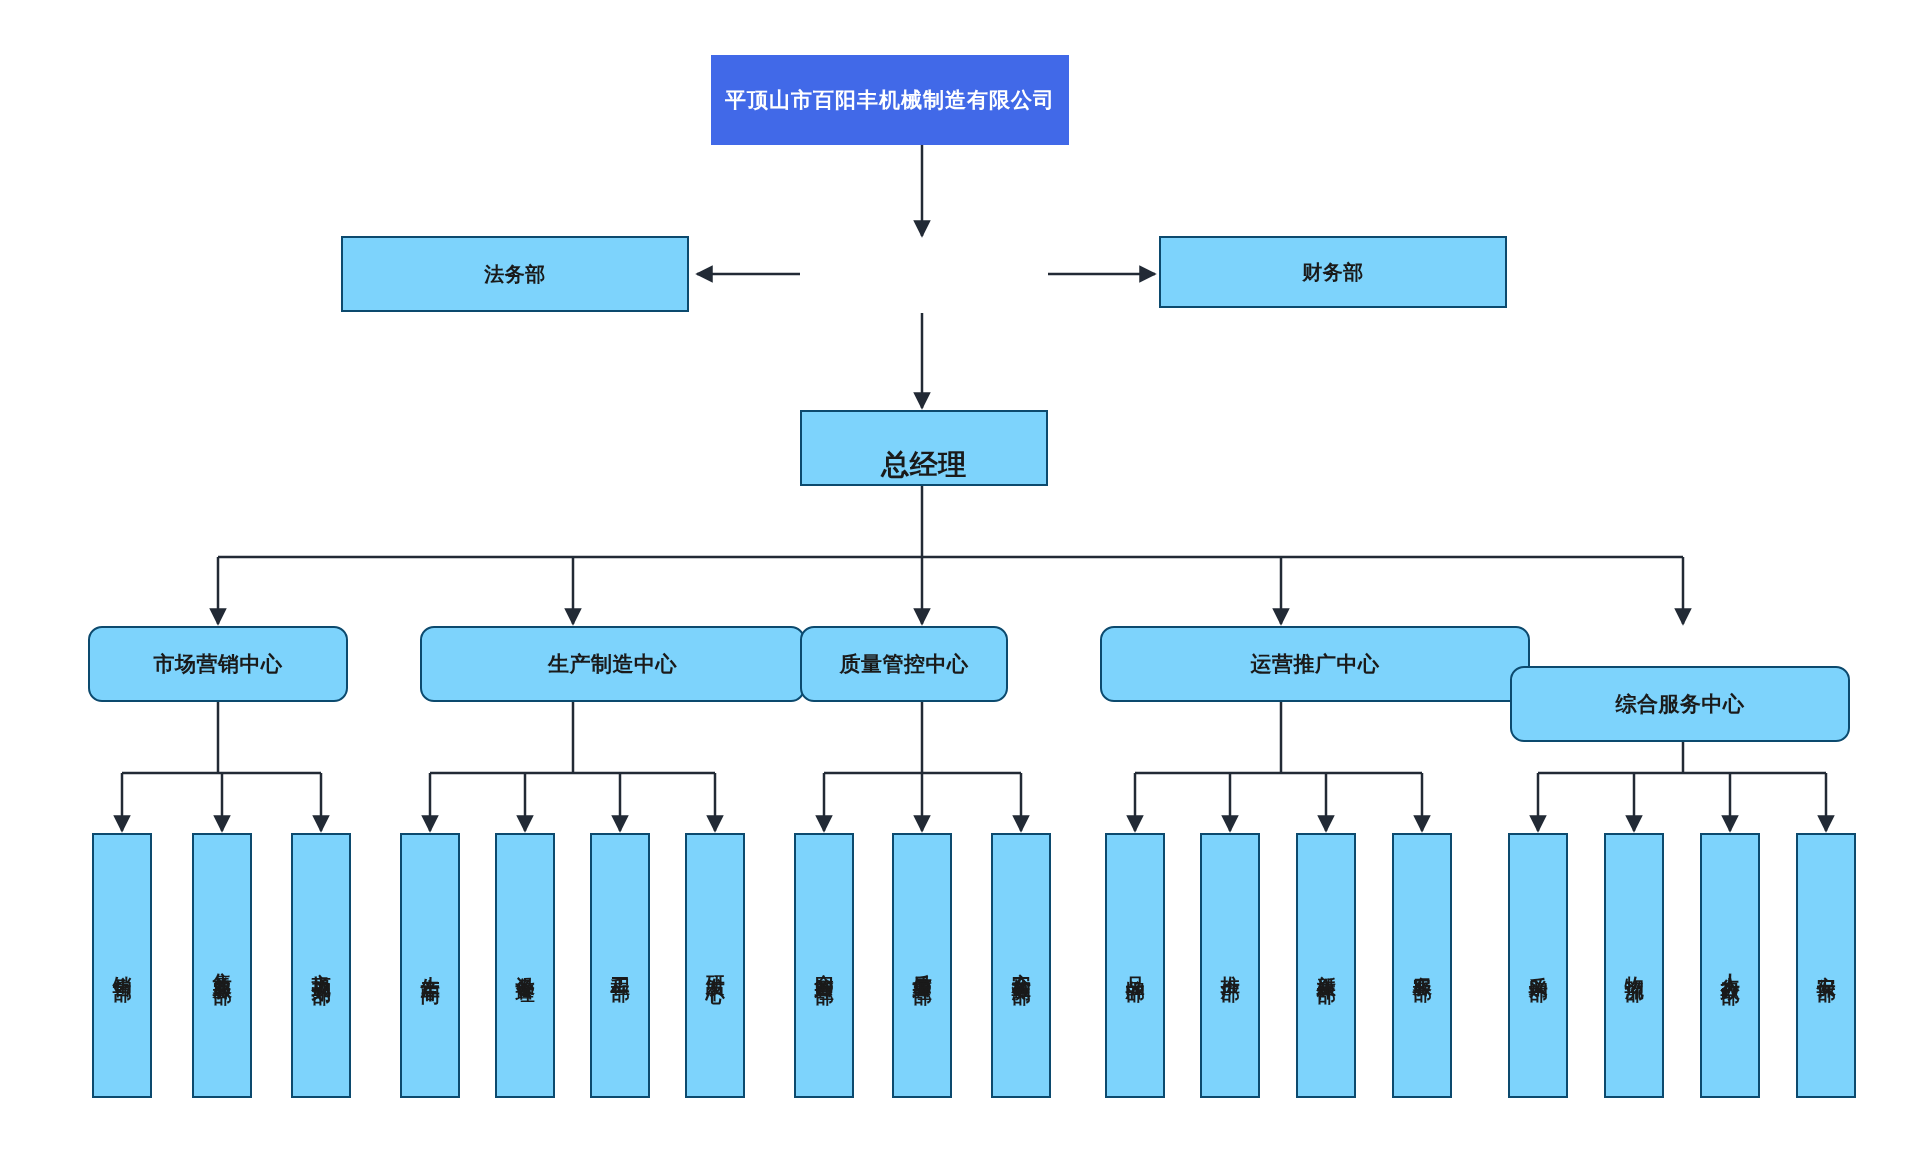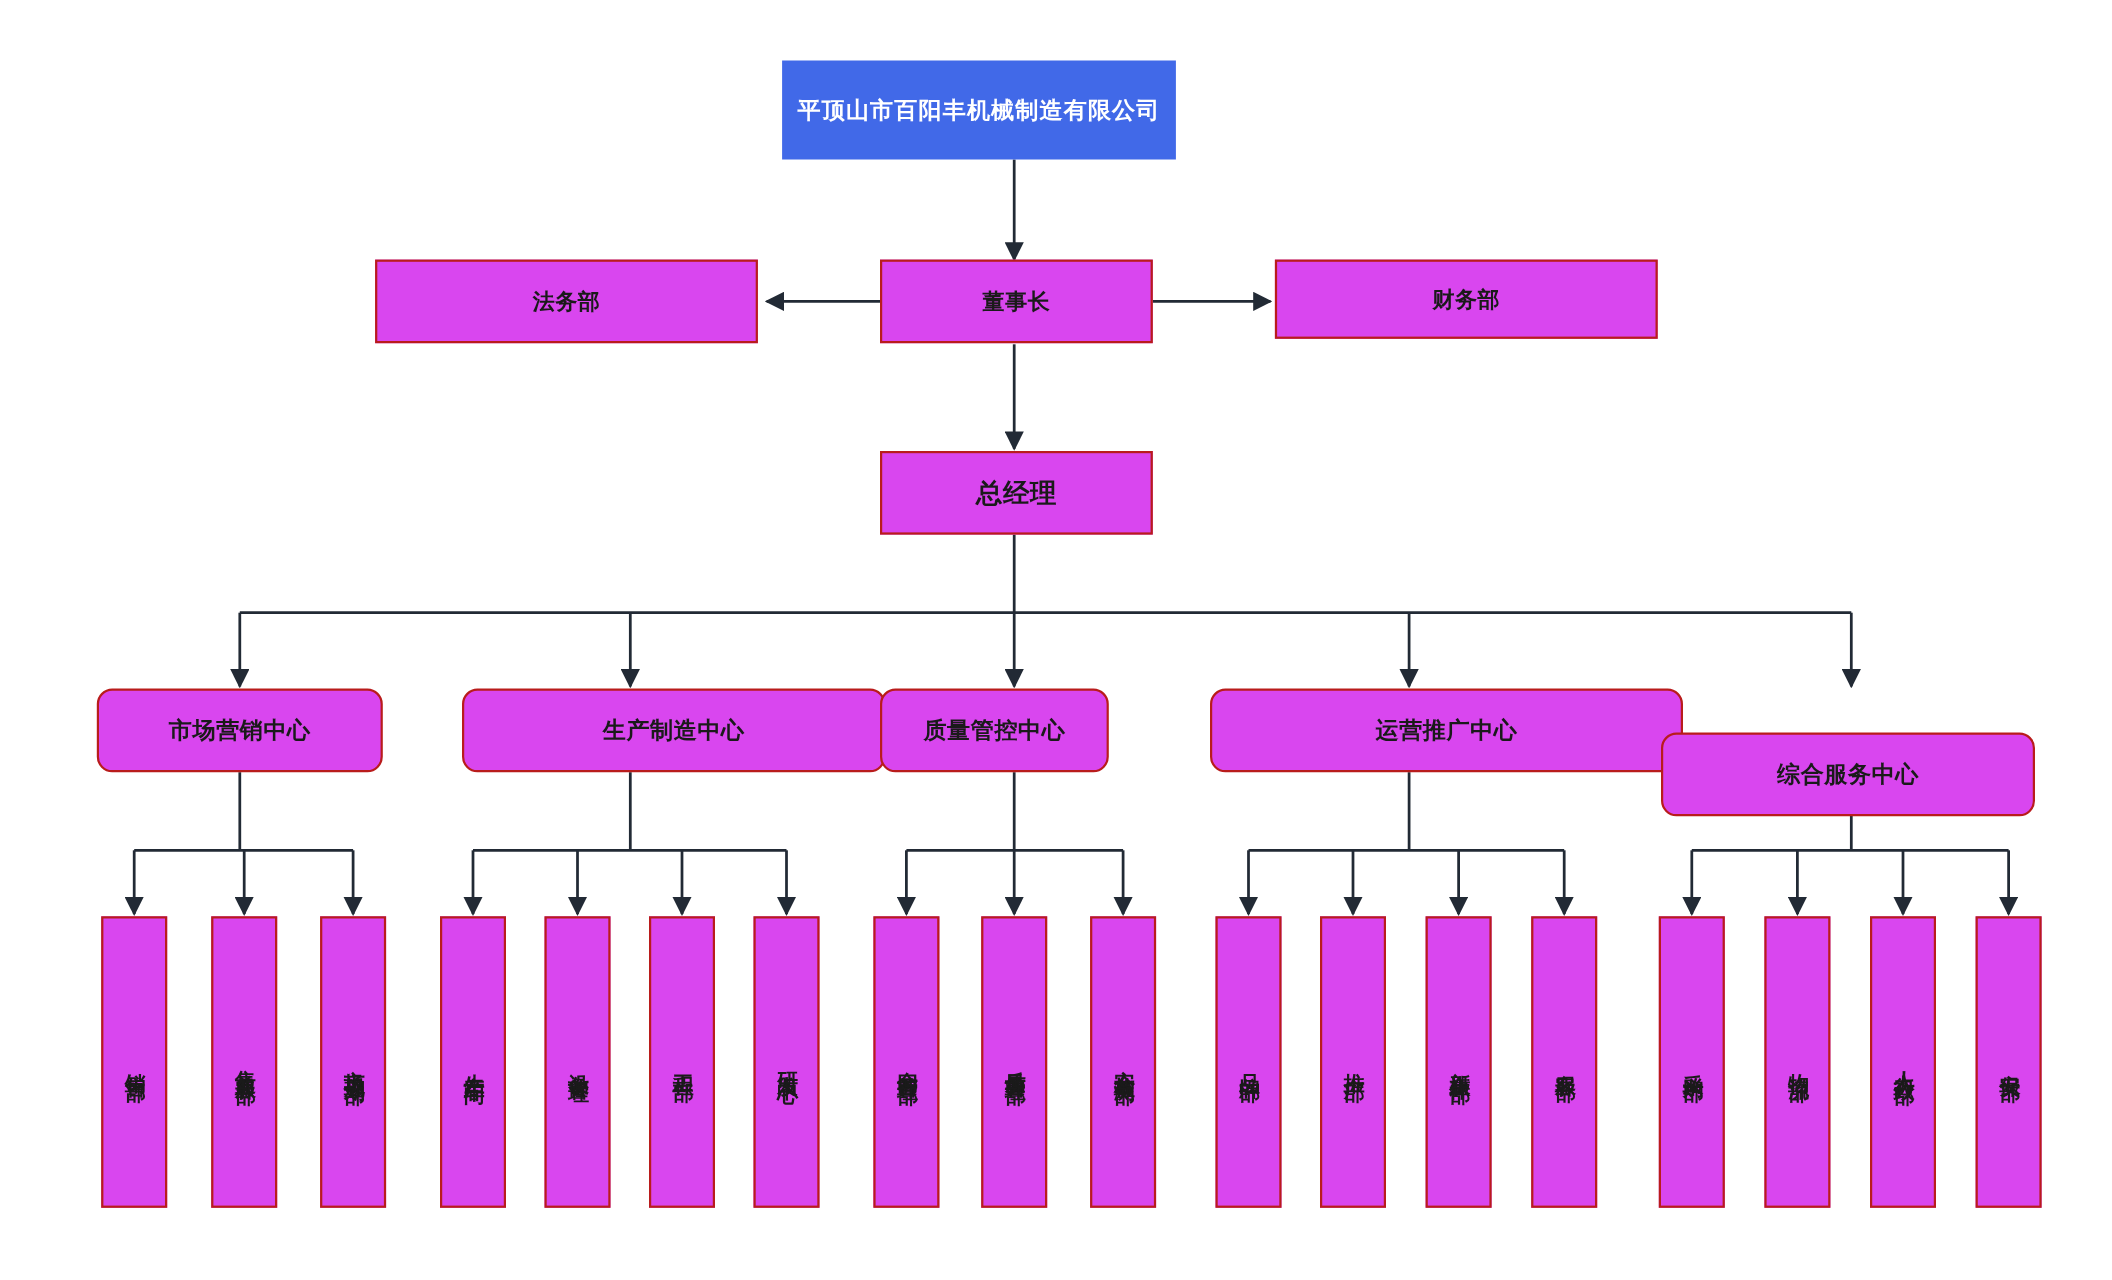--- a/index.html
+++ b/index.html
@@ -23,39 +23,39 @@
     position: absolute;
     left: 0;
     top: 0;
     width: 1920px;
     height: 1164px;
     pointer-events: none;
   }
   .node {
     position: absolute;
     box-sizing: border-box;
-    border: 2px solid #b91c1c;
-    background: #d946ef;
+    border: 2px solid #0c4a6e;
+    background: #7dd3fc;
     display: flex;
     align-items: center;
     justify-content: center;
     text-align: center;
     color: #1a1a1a;
     font-weight: bold;
     letter-spacing: 0.5px;
   }
   .node.root {
     background: #4169e8;
     border: none;
     color: #ffffff;
     font-size: 21px;
     letter-spacing: 1px;
   }
   .node.level2 { font-size: 20px; }
-  .node.level3 { font-size: 24px; }
+  .node.level3 { font-size: 28px; align-items: flex-end; }
   .node.center { font-size: 21px; border-radius: 14px; }
   .node.leaf {
     font-size: 19px;
     writing-mode: vertical-rl;
     text-orientation: upright;
     line-height: 1.18;
     letter-spacing: 3px;
     padding: 6px 0;
   }
   .leaf-label {
@@ -132,23 +132,20 @@
   </svg>
 
   <div class="node root" style="left:711px; top:55px; width:358px; height:90px;">
     <span>平顶山市百阳丰机械制造有限公司</span>
   </div>
 
   <div class="node level2" style="left:341px; top:236px; width:348px; height:76px;">
     <span>法务部</span>
   </div>
 
-  <div class="node level2" style="left:800px; top:236px; width:248px; height:76px;">
-    <span>董事长</span>
-  </div>
 
   <div class="node level2" style="left:1159px; top:236px; width:348px; height:72px;">
     <span>财务部</span>
   </div>
 
   <div class="node level3" style="left:800px; top:410px; width:248px; height:76px;">
     <span>总经理</span>
   </div>
 
   <div class="node center" style="left:88px; top:626px; width:260px; height:76px;">

